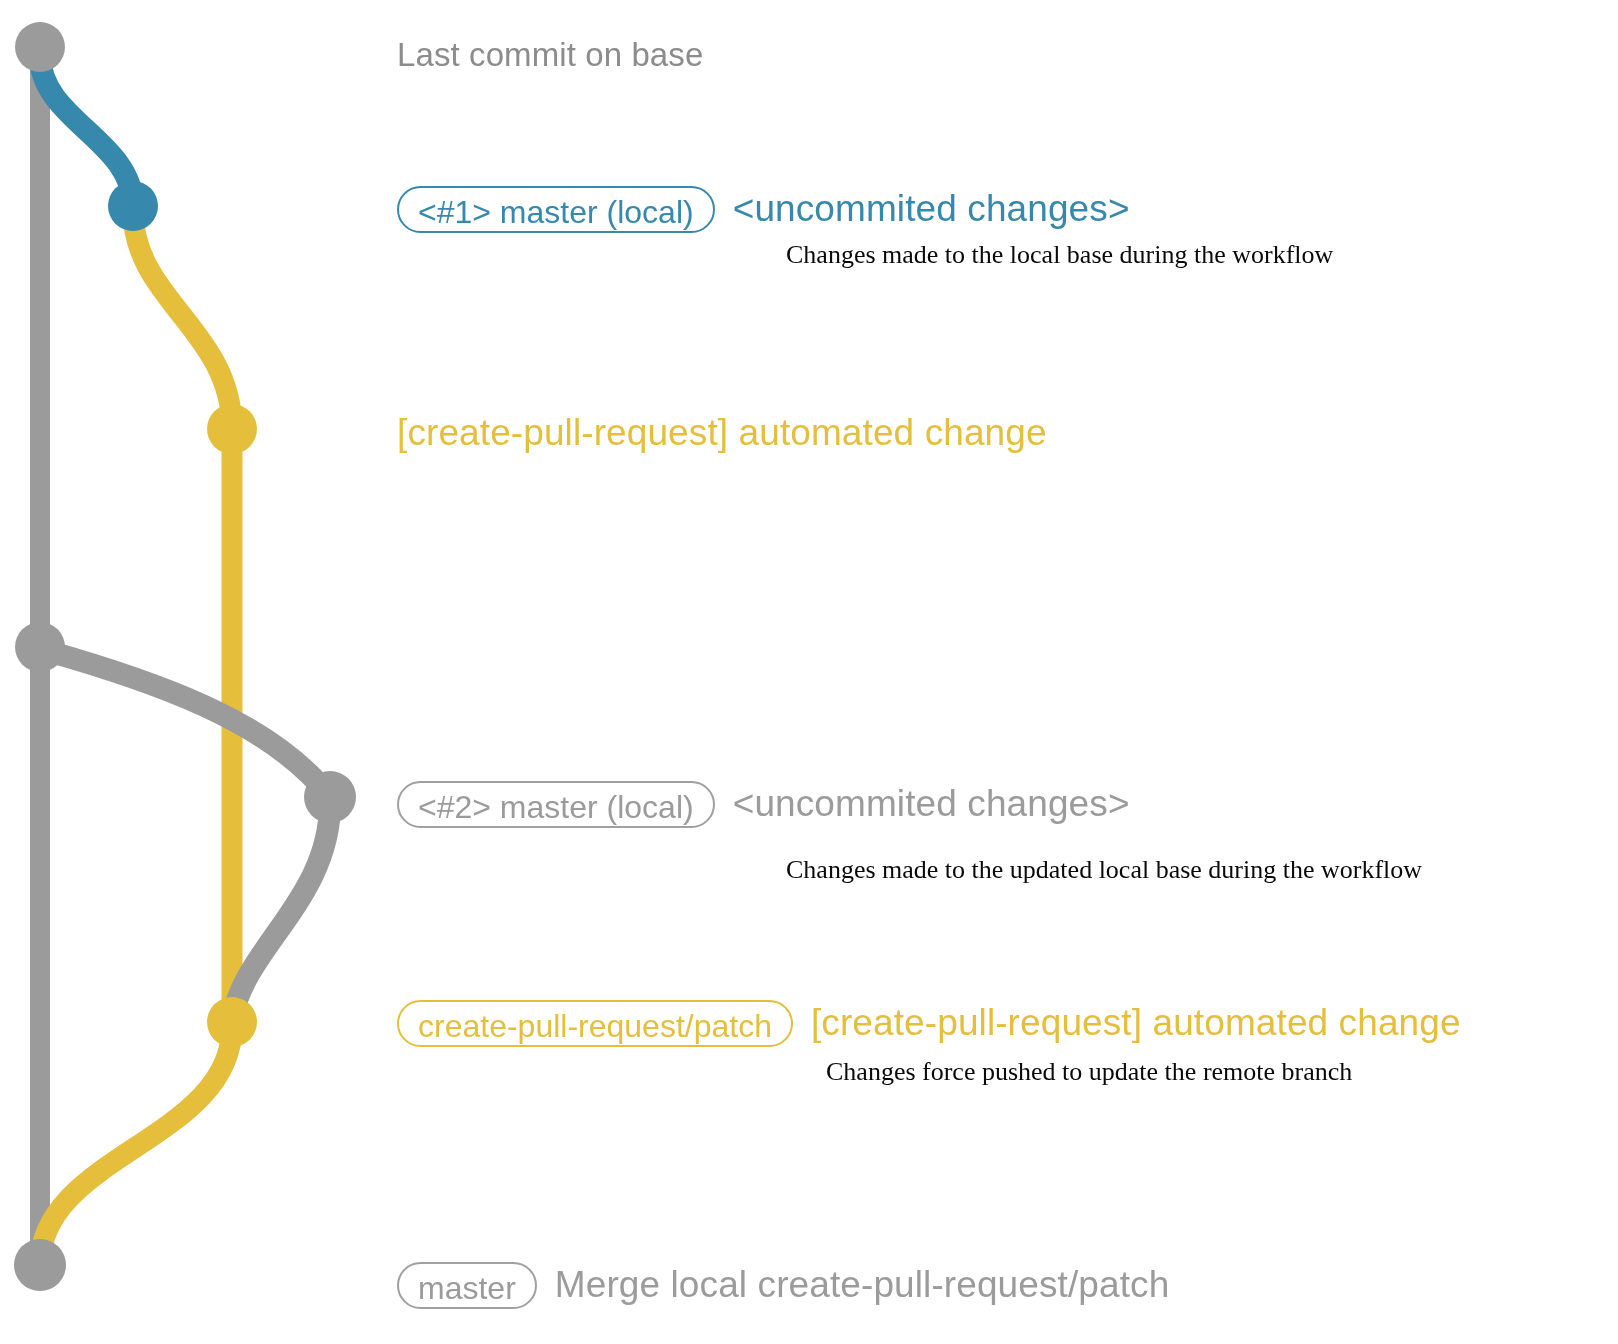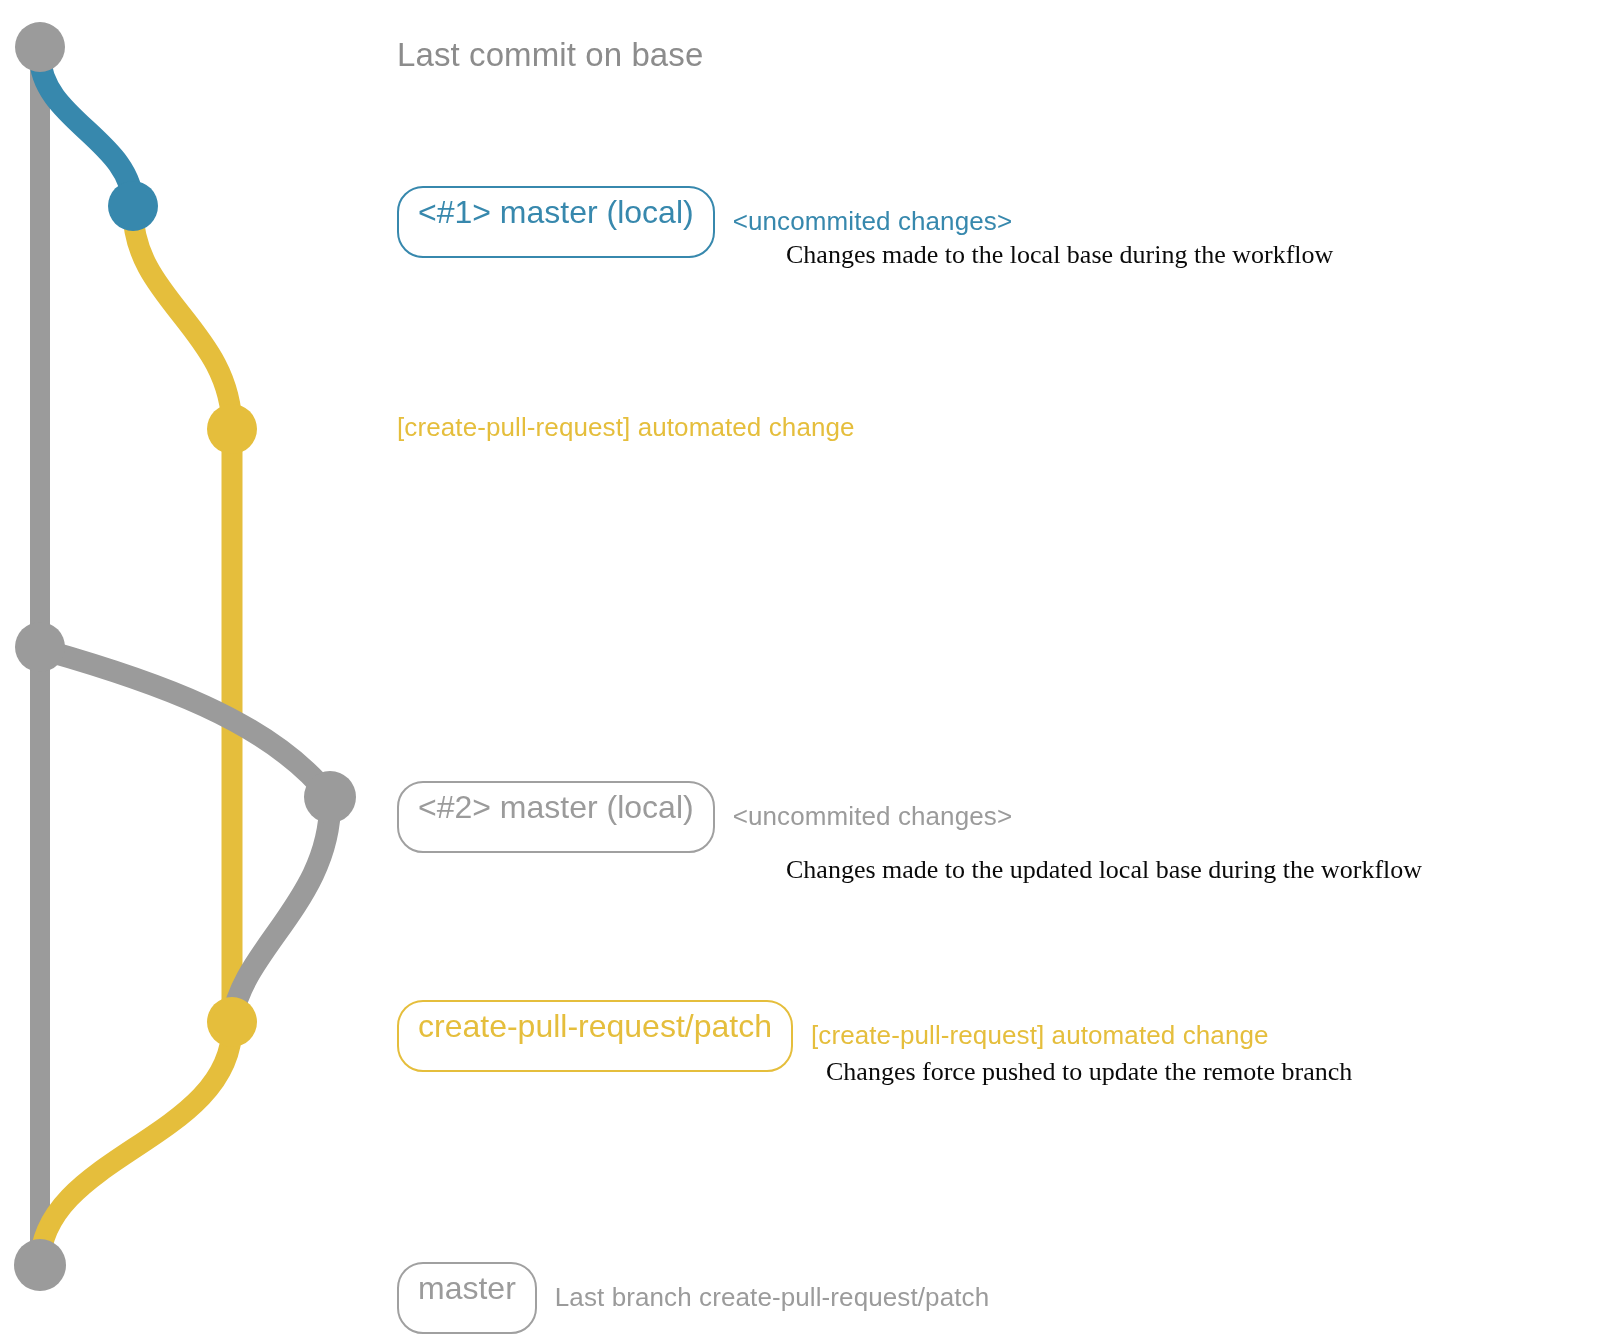--- a/index.html
+++ b/index.html
@@ -51,34 +51,34 @@
   }
 
   .badge {
     display: inline-flex;
     align-items: center;
     justify-content: center;
     box-sizing: border-box;
     border-style: solid;
     border-width: 2.5px;
     border-radius: 26px;
-    padding: 7px 19px 26px 19px;
+    padding: 7px 19px 1px 19px;
     font-family: "Liberation Sans", sans-serif;
     font-size: 32px;
     line-height: 1.08;
     background: transparent;
     white-space: nowrap;
   }
   .badge.blue   { border-color: #3788ad; color: #3788ad; }
   .badge.gray   { border-color: #a0a0a0; color: #9b9b9b; }
   .badge.yellow { border-color: #e5be3c; color: #e5be3c; }
 
   .subject {
     font-family: "Liberation Sans", sans-serif;
-    font-size: 26px;
+    font-size: 37px;
     white-space: nowrap;
     letter-spacing: 0.1px;
   }
   .subject.blue   { color: #3788ad; }
   .subject.gray   { color: #9b9b9b; }
   .subject.yellow { color: #e5be3c; }
 
   .badge + .subject { margin-left: 18px; }
 
   
@@ -139,16 +139,16 @@
   <div class="description" style="left:786px; top:835px;margin-top:20px;">Changes made to the updated local base during the workflow</div>
 
   <div class="headline" style="left:397px; top:1000px;">
     <span class="badge yellow">create-pull-request/patch</span>
     <span class="subject yellow">[create-pull-request] automated change</span>
   </div>
   <div class="description" style="left:826px; top:1057px;">Changes force pushed to update the remote branch</div>
 
   <div class="headline" style="left:397px; top:1222px;margin-top:40px;">
     <span class="badge gray">master</span>
-    <span class="subject gray">Last branch create-pull-request/patch</span>
+    <span class="subject gray">Merge local create-pull-request/patch</span>
   </div>
 
 </div>
 
 </body></html>

